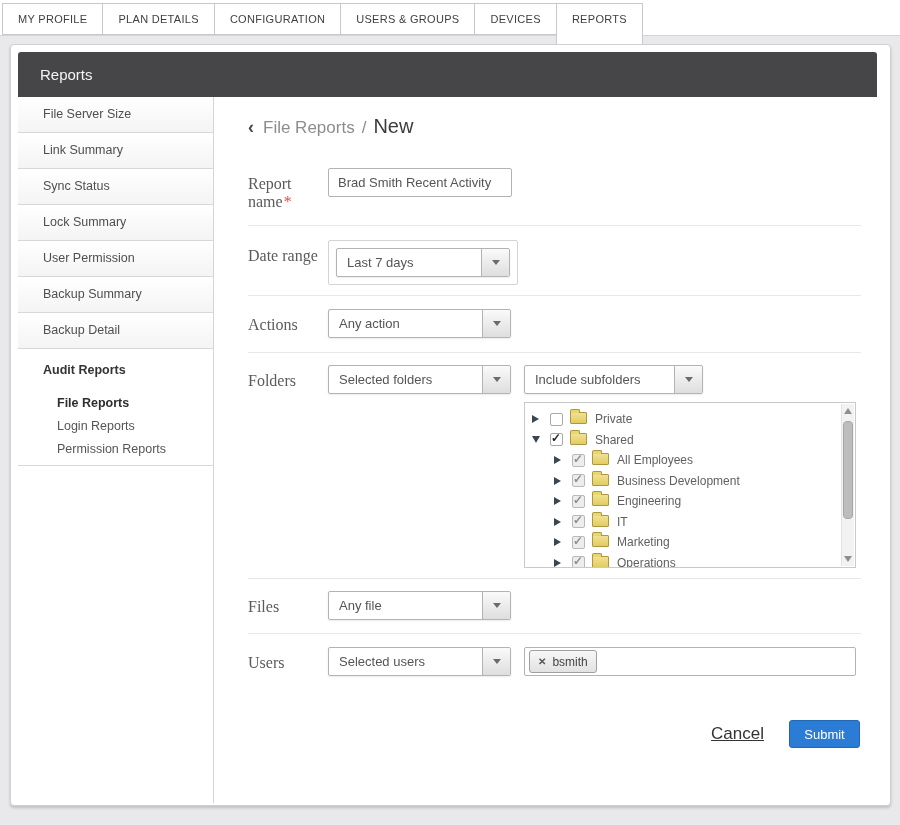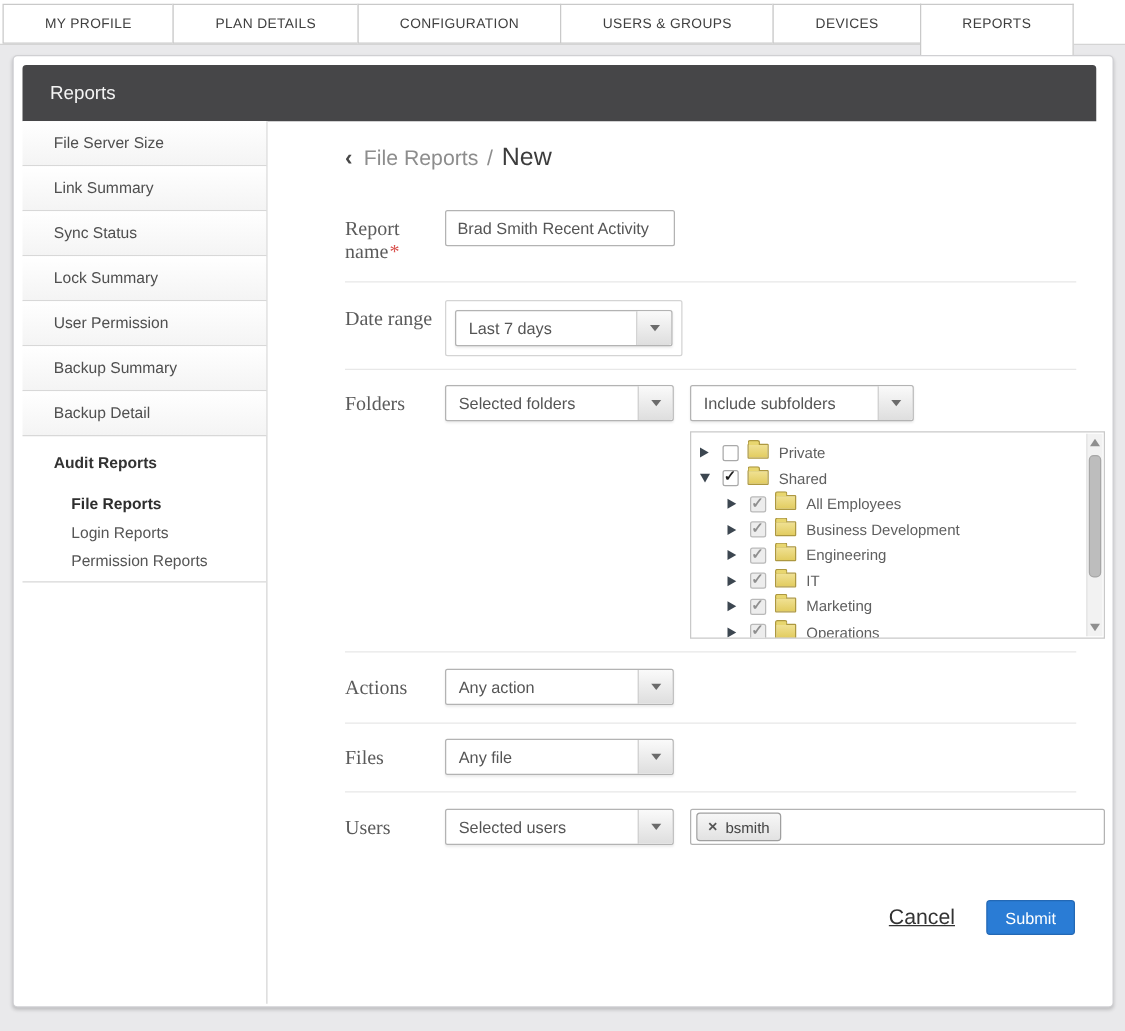--- a/index.html
+++ b/index.html
@@ -11,37 +11,37 @@
   }
   
   .tabstrip{
     position:absolute;top:0;left:0;right:0;height:36px;box-sizing:border-box;
     background:#ffffff;border-bottom:1px solid #d4d4d4;
     padding-left:2px;display:flex;align-items:flex-start;z-index:2;
   }
   .tab{
     margin-top:3px;height:32px;line-height:31px;box-sizing:border-box;
     background:#ffffff;border:1px solid #c9c9c9;margin-right:-1px;
-    padding:0 33px;font-size:11px;color:#3f3f3f;letter-spacing:.3px;
+    padding:0 15px;font-size:11px;color:#3f3f3f;letter-spacing:.3px;
     cursor:pointer;white-space:nowrap;
   }
   .tab.active{height:41px;border-bottom:none;position:relative;z-index:3;}
   
   .page{position:absolute;top:36px;left:0;right:0;bottom:0;background:#e9e9eb;z-index:1;}
   .panel{
     position:absolute;left:10px;top:8px;width:881px;height:762px;box-sizing:border-box;
     background:#ffffff;border:1px solid #d0d0d3;border-radius:4px;
     box-shadow:0 2px 3px rgba(0,0,0,.18);
   }
   .panel-inner{position:absolute;top:7px;left:7px;right:13px;bottom:2px;display:flex;flex-direction:column;}
   .panel-header{
     height:45px;flex:0 0 45px;background:#464648;border-radius:3px 3px 0 0;
     color:#f4f4f4;font-size:15px;line-height:45px;padding-left:22px;
   }
-  .panel-body{flex:1;display:flex;min-height:0;gap:28px;}
+  .panel-body{flex:1;display:flex;min-height:0;}
   
   .sidebar{width:196px;flex:0 0 196px;box-sizing:border-box;border-right:1px solid #d5d5d5;background:#fff;}
   .side-item{
     height:36px;box-sizing:border-box;line-height:35px;padding-left:25px;
     font-size:12.5px;color:#4f4f4f;background:linear-gradient(#ffffff,#f4f4f4);
     border-bottom:1px solid #d8d8d8;cursor:pointer;
   }
   .audit{padding:14px 0 4px;border-bottom:1px solid #d8d8d8;}
   .audit-title{padding-left:25px;font-weight:bold;font-size:12.5px;color:#333;margin-bottom:15px;}
   .audit-sub{padding-left:39px;font-size:12.5px;color:#555;line-height:23px;cursor:pointer;}
@@ -182,20 +182,30 @@
             <div class="date-group">
               <div class="select">
                 <span class="sel-text">Last 7 days</span>
                 <span class="sel-arrow">
                     <span class="caret"></span>
                   </span>
               </div>
             </div>
           </div>
 
+          <div class="frow r-actions">
+            <div class="flabel">Actions</div>
+            <div class="select">
+              <span class="sel-text">Any action</span>
+              <span class="sel-arrow">
+                  <span class="caret"></span>
+                </span>
+            </div>
+          </div>
+
           <div class="frow r-folders">
             <div class="flabel">Folders</div>
             <div class="fcontrols">
               <div class="select">
                 <span class="sel-text">Selected folders</span>
                 <span class="sel-arrow">
                     <span class="caret"></span>
                   </span>
               </div>
               <div class="fcol2">
@@ -274,30 +284,20 @@
                   <div class="tree-scroll">
                     <span class="sb-up"></span>
                     <span class="sb-thumb"></span>
                     <span class="sb-down"></span>
                   </div>
                 </div>
               </div>
             </div>
           </div>
 
-          <div class="frow r-actions">
-            <div class="flabel">Actions</div>
-            <div class="select">
-              <span class="sel-text">Any action</span>
-              <span class="sel-arrow">
-                  <span class="caret"></span>
-                </span>
-            </div>
-          </div>
-
           <div class="frow r-files">
             <div class="flabel">Files</div>
             <div class="select">
               <span class="sel-text">Any file</span>
               <span class="sel-arrow">
                   <span class="caret"></span>
                 </span>
             </div>
           </div>
 

